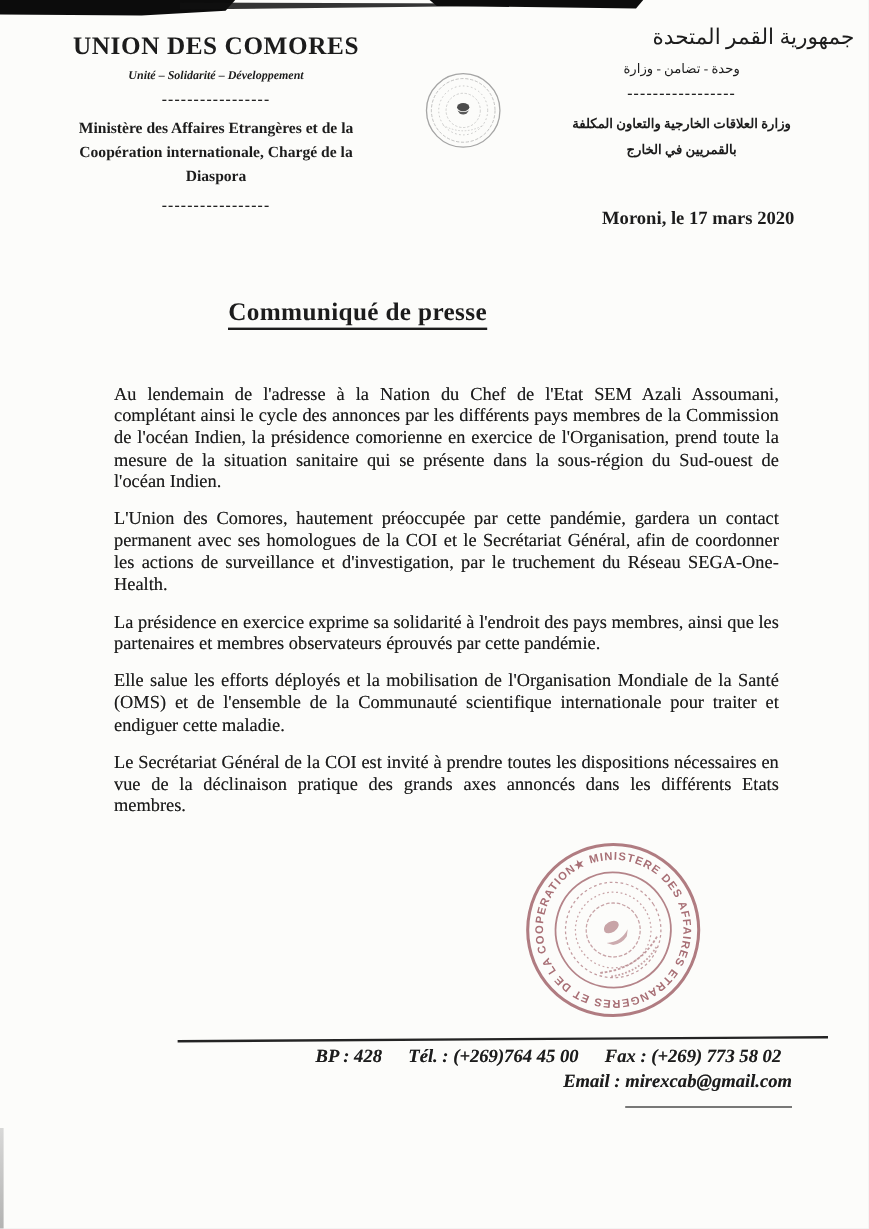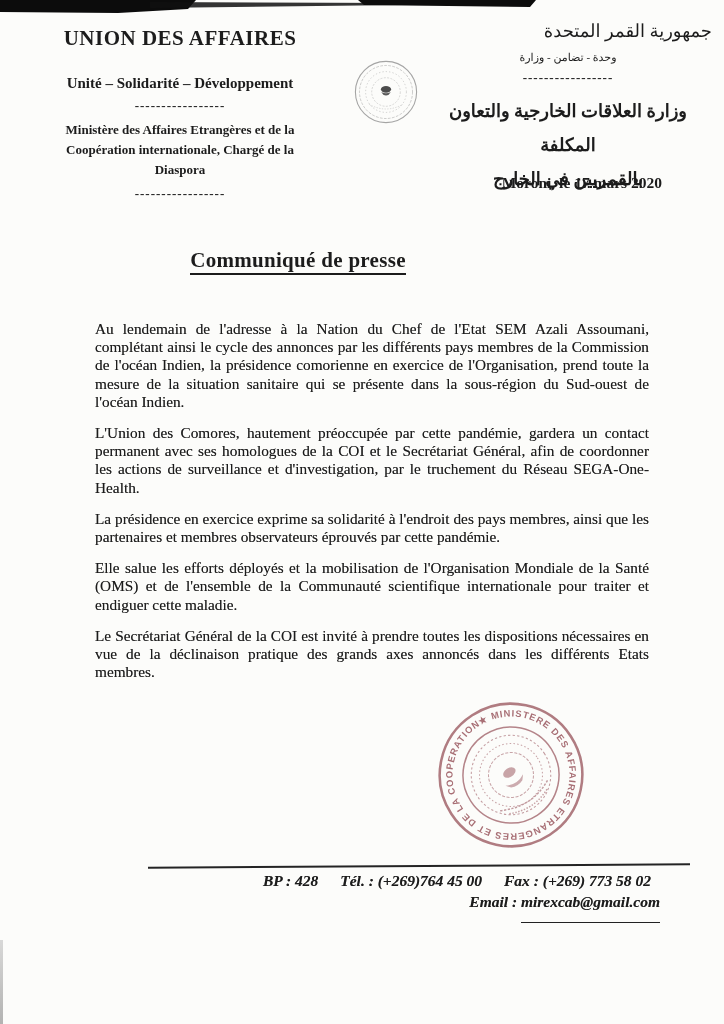--- a/index.html
+++ b/index.html
@@ -15,30 +15,30 @@
   
   .scan-top{position:absolute;top:0;left:0;width:724px;height:18px;}
   .scan-left-edge{position:absolute;left:0;top:940px;width:3px;height:84px;
     background:linear-gradient(180deg,#bbb,#777);opacity:.55;}
   
   .hdr-left{
     position:absolute;left:28px;top:26px;width:304px;
     text-align:center;
   }
   .hdr-left .org{font-size:21px;font-weight:bold;letter-spacing:.5px;}
-  .hdr-left .motto{font-size:15px;font-weight:bold;margin-top:24px;}
+  .hdr-left .motto{font-size:10px;font-weight:bold;font-style:italic;margin-top:7px;}
   .sep-dashes{font-size:13px;font-weight:bold;letter-spacing:1px;margin-top:6px;color:#222;}
   .hdr-left .ministry{font-size:13px;font-weight:bold;margin-top:6px;line-height:1.55;}
   .hdr-right{
     position:absolute;left:424px;top:20px;width:288px;
     text-align:center;direction:rtl;
   }
   .hdr-right .country{font-size:18px;text-align:right;}
   .hdr-right .motto{font-size:11px;margin-top:9px;}
-  .hdr-right .ministry{font-size:18px;font-weight:bold;margin-top:8px;line-height:1.9;}
+  .hdr-right .ministry{font-size:11px;font-weight:bold;margin-top:8px;line-height:1.9;}
   .emblem{position:absolute;left:352px;top:56px;width:68px;height:72px;}
   .dateline{
     position:absolute;right:62px;top:174px;
     font-size:15.5px;font-weight:bold;
   }
   .doc-title{
     position:absolute;left:0;top:248px;width:596px;text-align:center;
   }
   .doc-title span{
     font-size:21px;font-weight:bold;
@@ -76,21 +76,21 @@
 <div class="page">
 
   <svg class="scan-top" viewBox="0 0 724 18">
     <polygon points="0,0 196,0 188,9 118,13 0,12" fill="#0c0c0c"></polygon>
     <polygon points="150,2 402,3 402,5 150,8" fill="#111" opacity=".85"></polygon>
     <polygon points="358,0 536,0 530,7 364,5" fill="#0c0c0c"></polygon>
   </svg>
   <div class="scan-left-edge"></div>
 
   <div class="hdr-left">
-    <div class="org">UNION DES AFFAIRES</div>
+    <div class="org">UNION DES COMORES</div>
     <div class="motto">Unité – Solidarité – Développement</div>
     <div class="sep-dashes">-----------------</div>
     <div class="ministry">
       <div>Ministère des Affaires Etrangères et de la</div>
       <div>Coopération internationale, Chargé de la</div>
       <div>Diaspora</div>
     </div>
     <div class="sep-dashes">-----------------</div>
   </div>
 

